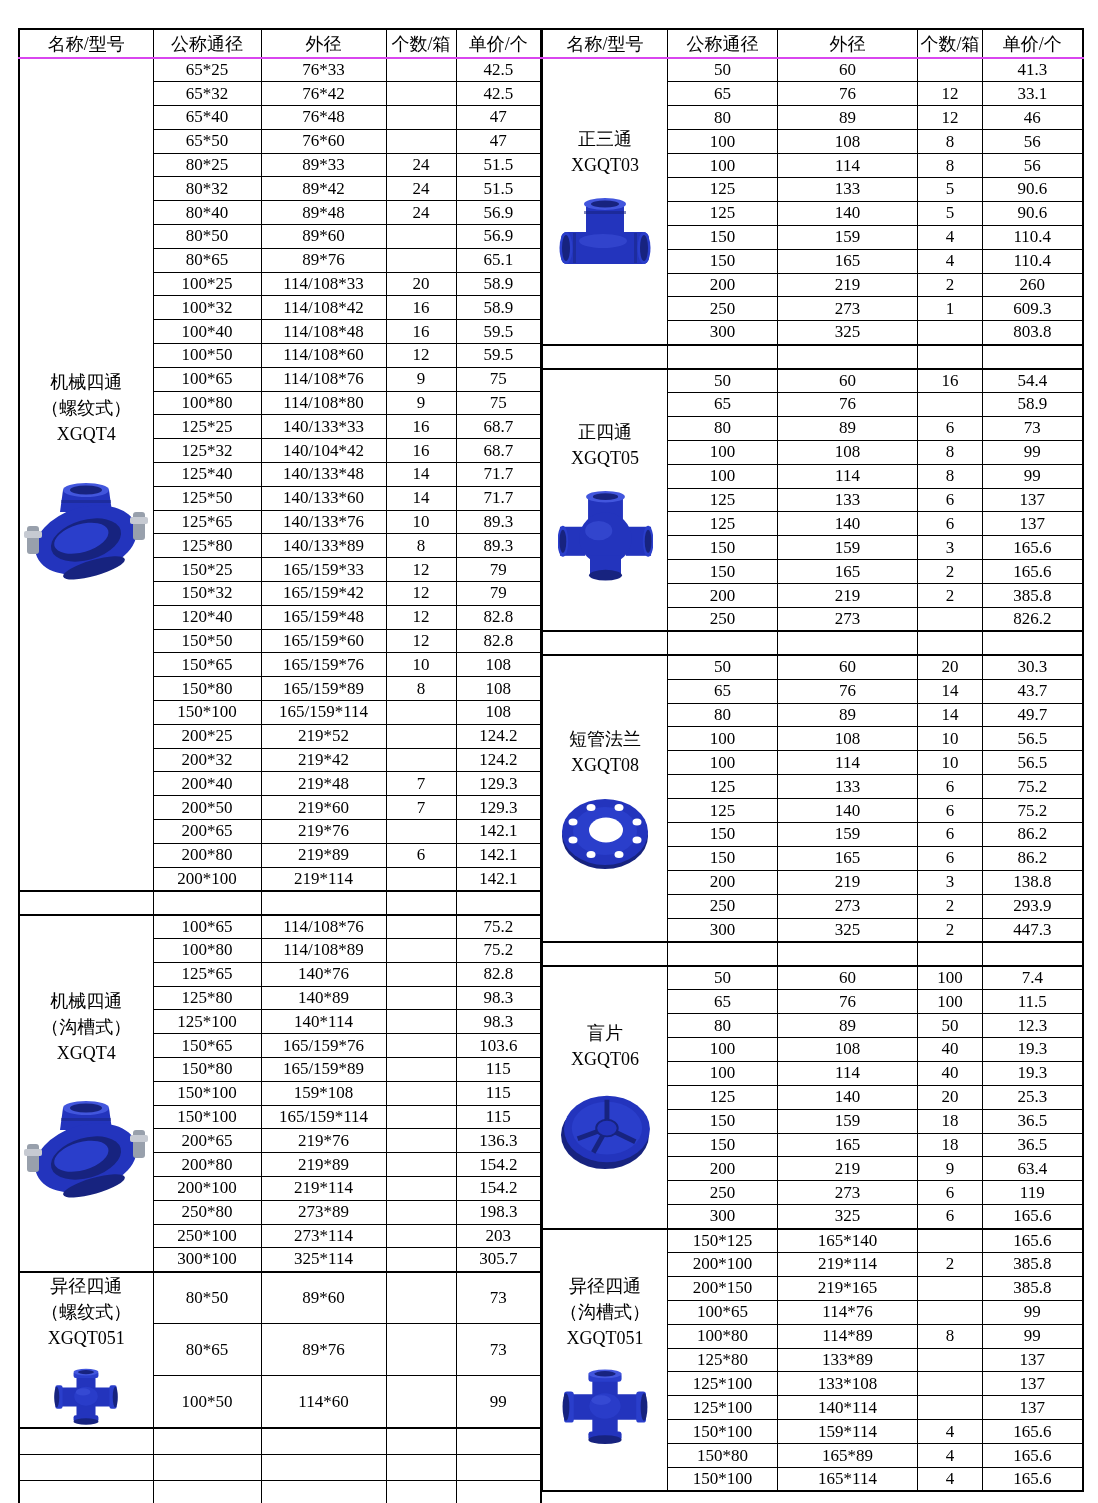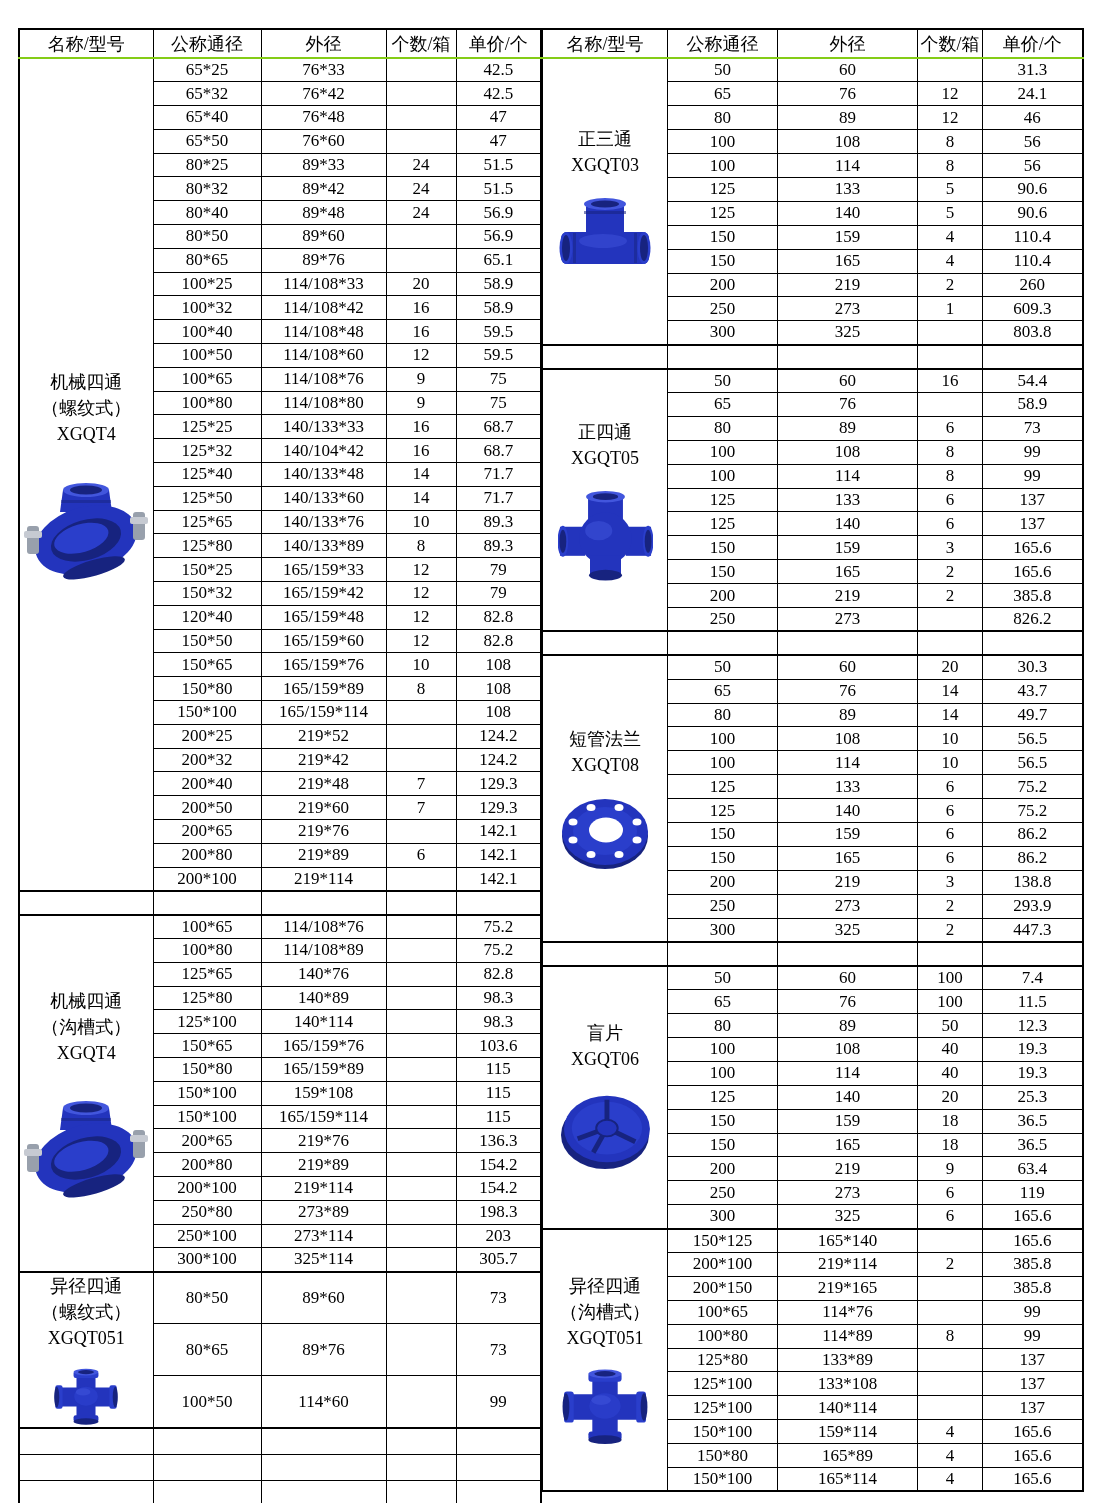--- a/index.html
+++ b/index.html
@@ -1,21 +1,21 @@
 <!DOCTYPE html>
 <html><head>
 <meta charset="utf-8">
 <style>
   html,body{margin:0;padding:0;background:#fff;}
   body{width:1098px;height:1503px;position:relative;font-family:"Liberation Serif","DejaVu Serif",serif;color:#000;}
   .sheet{position:absolute;left:18px;top:28px;display:flex;align-items:flex-start;}
   table.price-table{border-collapse:collapse;table-layout:fixed;border:2px solid #000;}
   table.price-table.right{border-left-width:1px;}
   td,th{border:1px solid #000;text-align:center;vertical-align:middle;padding:0;overflow:hidden;white-space:nowrap;font-size:17px;font-weight:normal;}
-  th{height:27px;font-size:18px;border-bottom:2px solid #84cc16;}
+  th{height:27px;font-size:18px;border-bottom:2px solid #d946ef;}
   .left tbody tr{height:23.8px;}
   .right tbody tr{height:23.9px;}
   tbody tr.tall{height:47px;}
   tbody tr.bottom-empty{height:26.5px;}
   tr.sec-start td{border-top:2px solid #000;}
   tr.sep td{border-top:2px solid #000;border-bottom:2px solid #000;}
   td.label-cell{vertical-align:middle;}
   .label-box{display:flex;flex-direction:column;align-items:center;justify-content:center;}
   .label-line{font-size:18px;line-height:1.45;white-space:nowrap;}
   .icon-wrap{margin-top:16px;line-height:0;}
@@ -506,27 +506,27 @@
     <rect x="16" y="39" width="3" height="30" fill="#17237f" opacity=".5"></rect>
     <rect x="77" y="39" width="3" height="30" fill="#17237f" opacity=".5"></rect>
     <ellipse cx="46" cy="47" rx="24" ry="7" fill="#4256dd" opacity=".45"></ellipse>
   </svg>
                 </div>
               </div>
             </td>
             <td>50</td>
             <td>60</td>
             <td></td>
-            <td>31.3</td>
+            <td>41.3</td>
           </tr>
           <tr class="data-row">
             <td>65</td>
             <td>76</td>
             <td>12</td>
-            <td>24.1</td>
+            <td>33.1</td>
           </tr>
           <tr class="data-row">
             <td>80</td>
             <td>89</td>
             <td>12</td>
             <td>46</td>
           </tr>
           <tr class="data-row">
             <td>100</td>
             <td>108</td>

